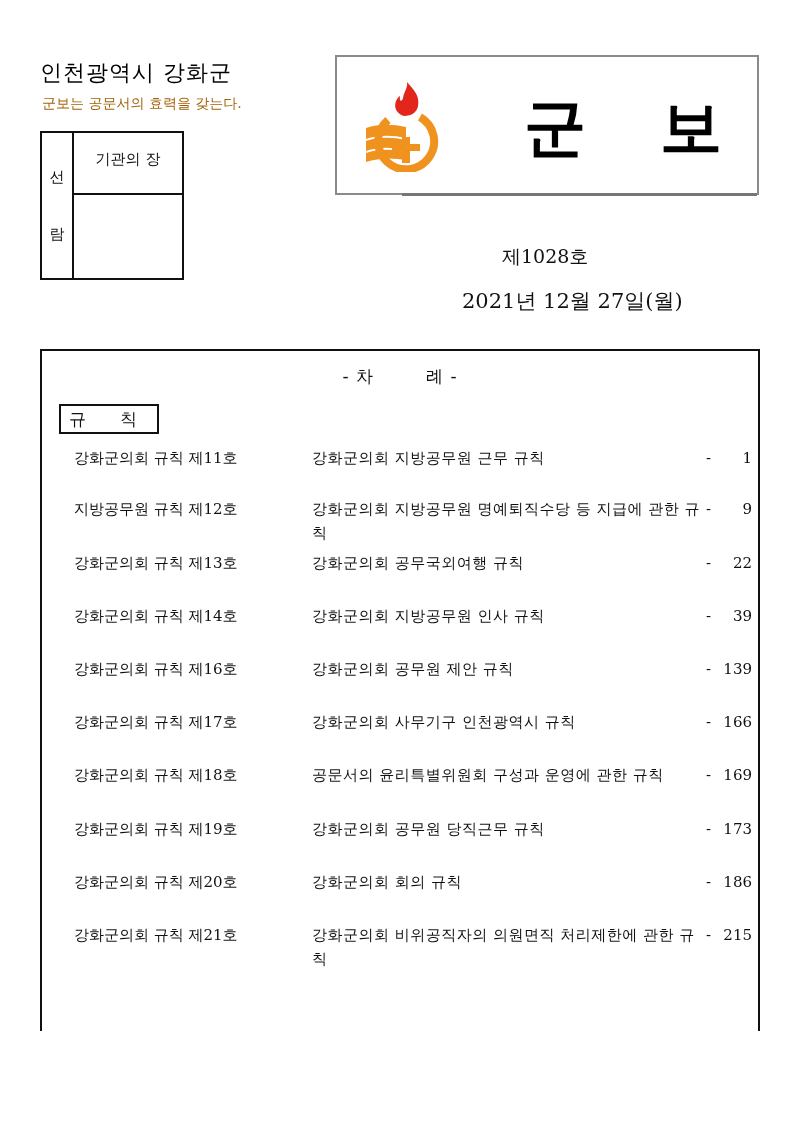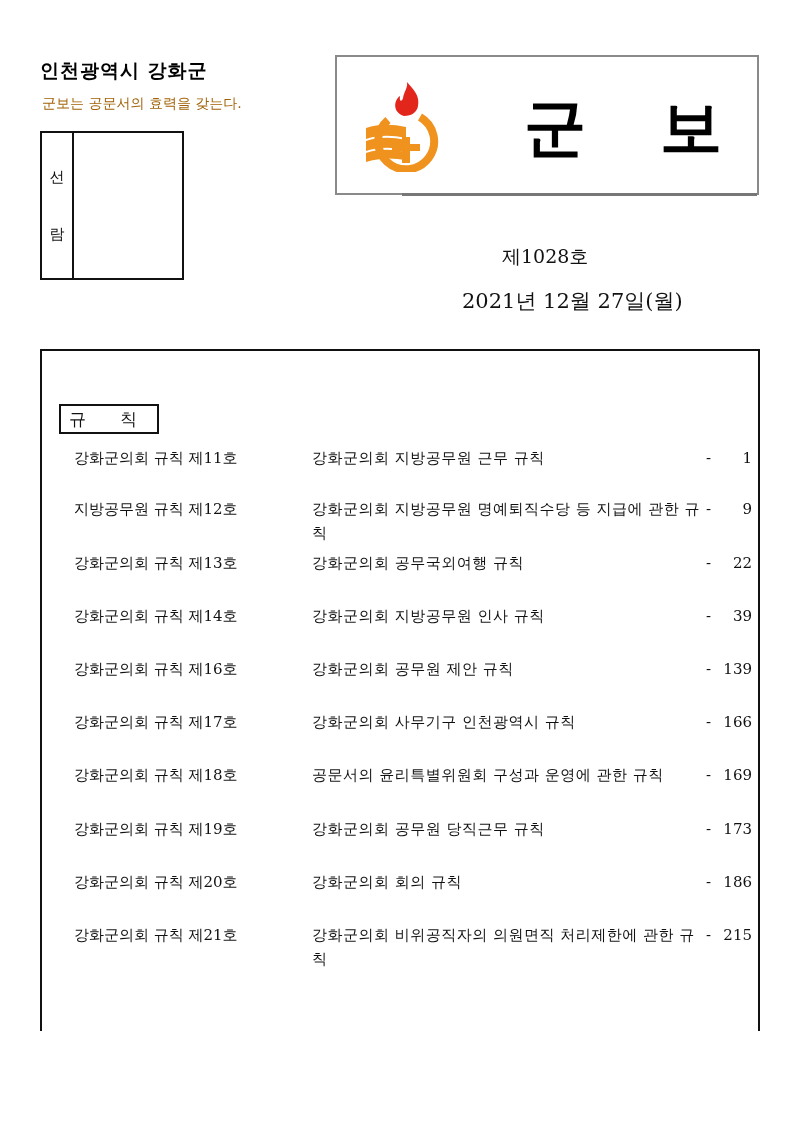--- a/index.html
+++ b/index.html
@@ -5,21 +5,21 @@
     html, body { margin: 0; padding: 0; background: #ffffff; }
     body {
       width: 800px; height: 1130px; position: relative; overflow: hidden;
       font-family: "DejaVu Serif", serif; color: #111;
     }
     .abs { position: absolute; }
 
     
     .org-title {
       left: 40px; top: 58px; font-family: "DejaVu Sans", sans-serif;
-      font-weight: bold; font-size: 19px; letter-spacing: 1px; color: #000;
+      font-weight: normal; font-size: 22px; letter-spacing: 1px; color: #000;
     }
     .org-sub {
       left: 42px; top: 95px; font-family: "DejaVu Sans", sans-serif;
       font-size: 14px; color: #a16207;
     }
     .review-box {
       left: 40px; top: 131px; width: 144px; height: 149px;
       border: 2px solid #111; box-sizing: border-box; display: flex;
     }
     .review-side {
@@ -81,20 +81,21 @@
 
 <div class="abs org-title">인천광역시 강화군</div>
 <div class="abs org-sub">군보는 공문서의 효력을 갖는다.</div>
 
 <div class="abs review-box">
   <div class="review-side">
     <span>선</span>
     <span>람</span>
   </div>
   <div class="review-main">
+    <div class="review-head">기관의 장</div>
     <div class="review-sign"></div>
   </div>
 </div>
 
 <div class="abs masthead"></div>
 <div class="abs masthead-shadow"></div>
 <div class="abs logo">
   <svg width="90" height="90" viewBox="0 0 90 90">
 
     <path d="M58 35 A28 28 0 1 1 26 38" fill="none" stroke="#f0921e" stroke-width="8"></path>
@@ -109,20 +110,23 @@
     <path d="M42 34 C30 30 32 18 38 14 C37 20 40 20 41 16 C42 9 46 6 45 0 C52 8 58 14 56 24 C55 30 50 34 42 34 Z" fill="#e3261c"></path>
   </svg>
 </div>
 <div class="abs mast-char c1">군</div>
 <div class="abs mast-char c2">보</div>
 
 <div class="abs issue-no">제1028호</div>
 <div class="abs issue-date">2021년 12월 27일(월)</div>
 
 <div class="abs toc">
+  <div class="toc-title">
+    <span>- 차</span><span class="gap"></span><span>례 -</span>
+  </div>
   <div class="section-label">
     <span>규</span>
     <span>칙</span>
   </div>
 
   <div class="toc-row" style="top:95px">
     <span class="toc-num">강화군의회 규칙 제11호</span>
     <span class="toc-name">강화군의회 지방공무원 근무 규칙</span>
     <span class="toc-dash">-</span>
     <span class="toc-page">1</span>

